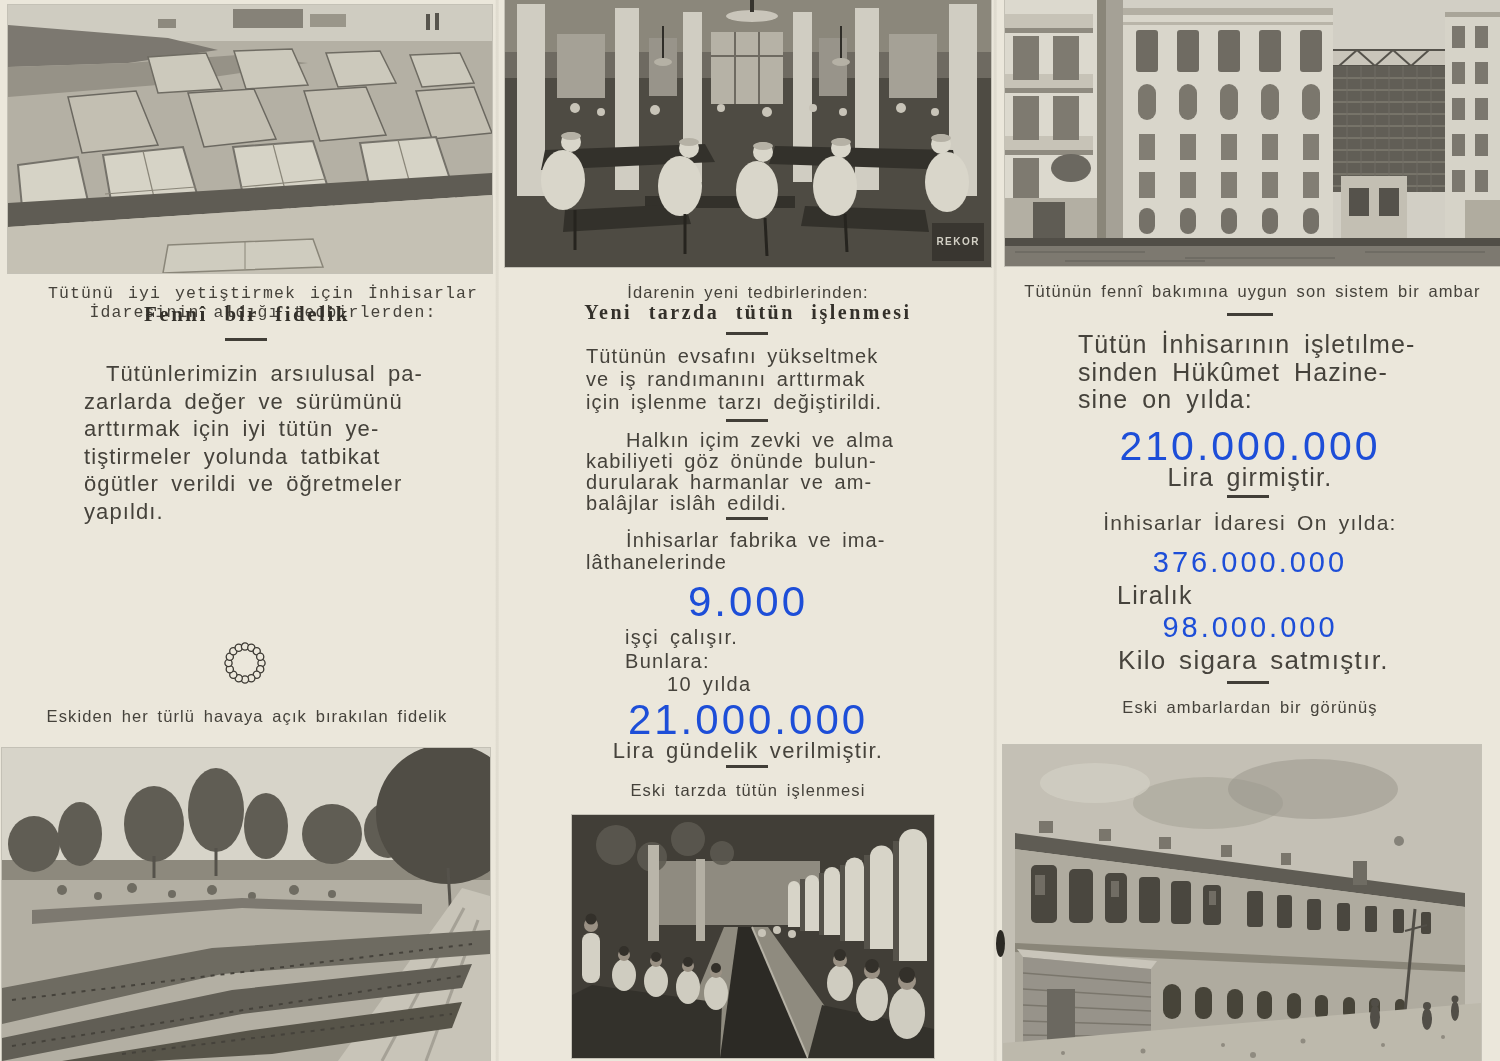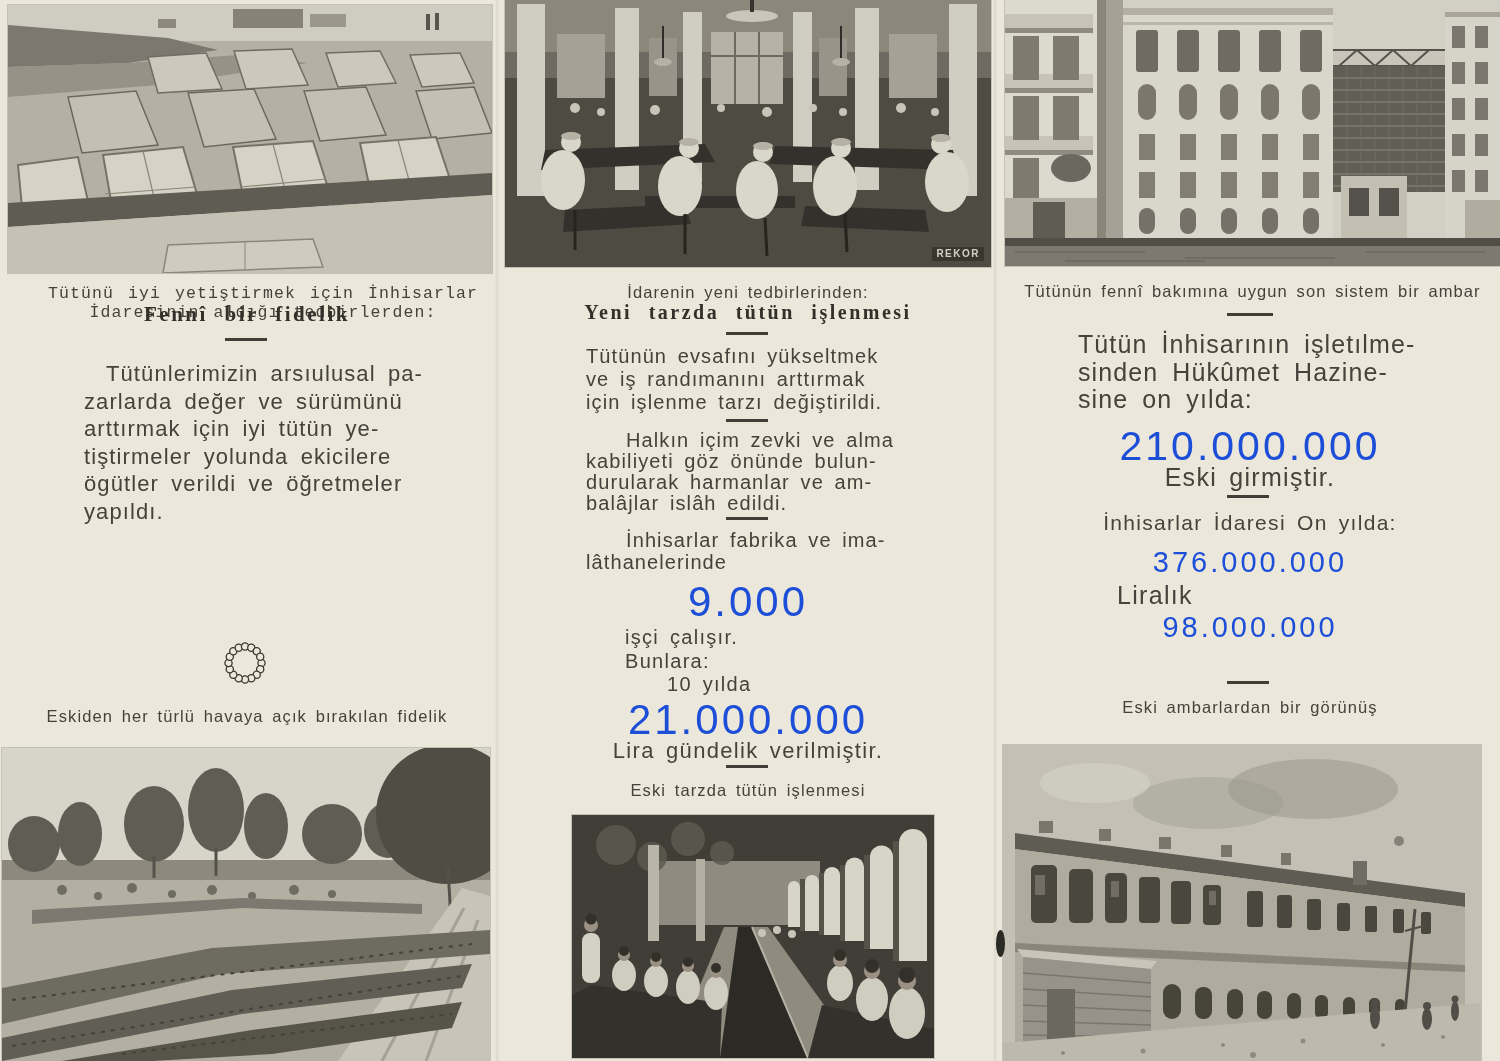--- a/index.html
+++ b/index.html
@@ -26,21 +26,21 @@
     position:absolute; white-space:pre-line; letter-spacing:1.1px; word-spacing:5px;
     color:#45423b;
   }
   .num { position:absolute; letter-spacing:3px; color:#1d4ed8; white-space:pre; }
   .line { position:absolute; letter-spacing:1.3px; word-spacing:4px; color:#46433c; white-space:pre; }
   .centered { text-align:center; }
   .ornament { position:absolute; }
   .watermark {
     position:absolute; right:7px; bottom:6px; font-size:10px; font-weight:bold;
     letter-spacing:1.5px; color:#d3d0c5; background:rgba(40,38,33,.55);
-    padding:2px 4px; line-height:1;
+    padding:14px 4px; line-height:1;
   }
   .binding-mark { position:absolute; background:#2b2924; border-radius:50%; }
 </style>
 </head>
 <body>
 
 <div class="page">
 
   <div class="fold" style="left:495px;"></div>
   <div class="fold" style="left:993px;"></div>
@@ -286,21 +286,21 @@
       </g>
     </svg>
   </figure>
 
   <div class="kicker" style="left:16px;top:284px;width:494px;font-family:Liberation Mono, monospace;">Tütünü iyi yetiştirmek için İnhisarlar İdaresinin aldığı tedbirlerden:</div>
   <div class="heading" style="left:0;top:302px;width:494px;font-size:21px;">Fennî bir fidelik</div>
   <div class="rule" style="left:225px;top:338px;"></div>
   <div class="body" style="left:84px;top:360px;width:386px;font-size:22px;line-height:27.5px;text-indent:22px;">Tütünlerimizin arsıulusal pa-
 zarlarda değer ve sürümünü
 arttırmak için iyi tütün ye-
-tiştirmeler yolunda ekicilere
+tiştirmeler yolunda tatbikat
 ögütler verildi ve öğretmeler
 yapıldı.</div>
   <svg class="ornament" style="left:222px;top:640px;" width="46" height="46" viewBox="0 0 46 46">
     <g fill="#ece8dc" stroke="#3c3933" stroke-width="1.3">
       <circle cx="39.5" cy="23" r="3.6"></circle>
         <circle cx="38.2" cy="29.3" r="3.6"></circle>
       <circle cx="34.7" cy="34.7" r="3.6"></circle>
         <circle cx="29.3" cy="38.2" r="3.6"></circle>
       <circle cx="23" cy="39.5" r="3.6"></circle>
         <circle cx="16.7" cy="38.2" r="3.6"></circle>
@@ -340,26 +340,27 @@
   <div class="line centered" style="left:505px;top:738px;width:486px;font-size:22px;">Lira gündelik verilmiştir.</div>
   <div class="rule" style="left:726px;top:765px;"></div>
   <div class="caption" style="left:505px;top:781px;width:486px;">Eski tarzda tütün işlenmesi</div>
 
   <div class="kicker" style="left:1005px;top:282px;width:495px;">Tütünün fennî bakımına uygun son sistem bir ambar</div>
   <div class="rule" style="left:1227px;top:313px;width:46px;"></div>
   <div class="body" style="left:1078px;top:331px;width:360px;font-size:25px;line-height:27.5px;word-spacing:6px;">Tütün İnhisarının işletılme-
 sinden Hükûmet Hazine-
 sine on yılda:</div>
   <div class="num centered" style="left:1005px;top:423px;width:490px;font-size:41px;">210.000.000</div>
-  <div class="line centered" style="left:1005px;top:463px;width:490px;font-size:25px;">Eski girmiştir.</div>
+  <div class="line centered" style="left:1005px;top:463px;width:490px;font-size:25px;">Lira girmiştir.</div>
   <div class="rule" style="left:1227px;top:495px;"></div>
   <div class="line centered" style="left:1005px;top:511px;width:490px;font-size:21px;">İnhisarlar İdaresi On yılda:</div>
   <div class="num centered" style="left:1005px;top:546px;width:490px;font-size:29px;">376.000.000</div>
   <div class="line" style="left:1117px;top:581px;font-size:25px;">Liralık</div>
   <div class="num centered" style="left:1005px;top:611px;width:490px;font-size:29px;">98.000.000</div>
+  <div class="line" style="left:1118px;top:645px;font-size:26px;">Kilo sigara satmıştır.</div>
   <div class="rule" style="left:1227px;top:681px;"></div>
   <div class="caption" style="left:1005px;top:698px;width:490px;">Eski ambarlardan bir görünüş</div>
 
   <figure class="photo" style="left:2px;top:748px;width:488px;height:313px">
     <svg viewBox="0 0 488 313" preserveAspectRatio="none">
       <rect width="488" height="313" fill="#b3afa3"></rect>
       <rect width="488" height="126" fill="#d7d4c9"></rect>
       <rect x="0" y="112" width="488" height="20" fill="#8d897d"></rect>
       <g fill="#605d54">
         <ellipse cx="32" cy="96" rx="26" ry="28"></ellipse>

